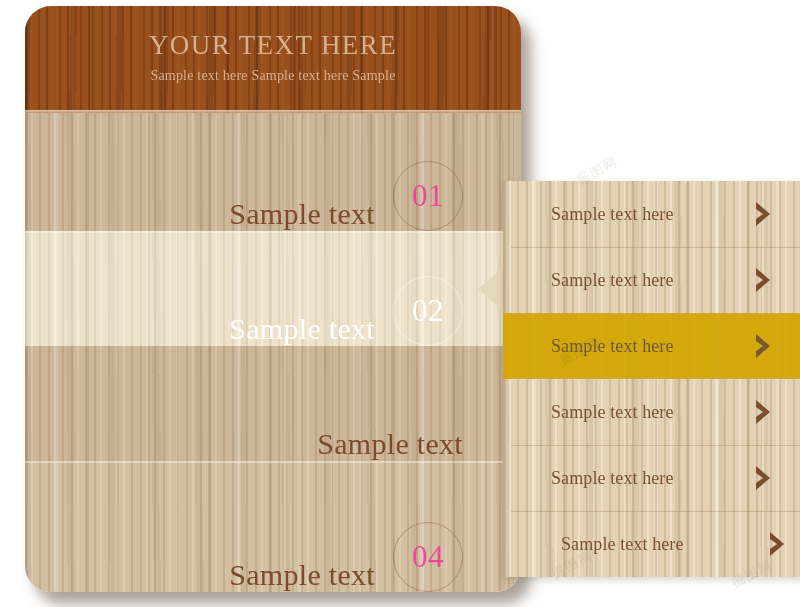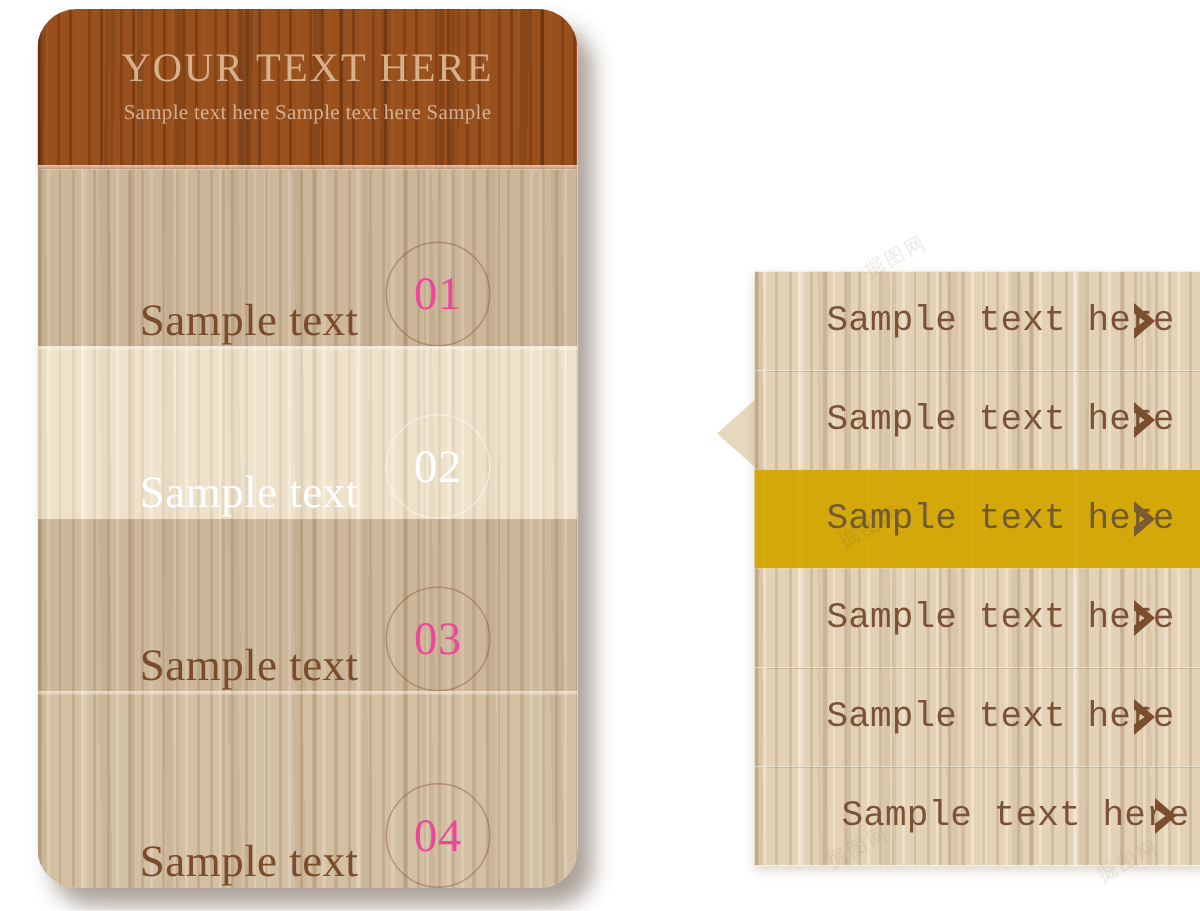--- a/index.html
+++ b/index.html
@@ -70,25 +70,26 @@
       repeating-linear-gradient(89deg,
         rgba(130,100,68,0.10) 0px, rgba(130,100,68,0.10) 7px,
         rgba(130,100,68,0.00) 7px, rgba(130,100,68,0.00) 43px);
   }
 
   
   #left-panel {
     position: absolute;
     left: 25px;
     top: 6px;
-    width: 360px;
+    width: 450px;
     height: 586px;
     border-radius: 26px;
     overflow: hidden;
     box-shadow: 10px 12px 14px rgba(70,48,30,0.45);
+    padding-left: 46px;
   }
 
   .lp-row {
     position: absolute;
     left: 0;
     width: 100%;
     overflow: hidden;
   }
 
   
@@ -208,22 +209,22 @@
     background: rgba(150,120,85,0.30);
   }
   .sm-content {
     position: absolute;
     inset: 0;
     display: flex;
     align-items: center;
     padding-left: 48px;
   }
   .sm-label {
-    font-family: Liberation Mono, monospace;
-    font-size: 24px;
+    font-family: Liberation Serif, serif;
+    font-size: 18px;
     color: #7c5236;
     letter-spacing: 0.1px;
     white-space: nowrap;
   }
   .sm-chevron {
     position: absolute;
     right: 36px;
     top: 50%;
     transform: translateY(-50%);
     width: 18px;
@@ -301,23 +302,20 @@
           <span class="lp-num">02</span>
         </span>
       </div>
     </div>
 
     <div class="lp-row" id="lp-item-3">
       <div class="wood wood-light"></div>
       <div class="tint-dim"></div>
       <div class="lp-content">
         <span class="lp-label">Sample text</span>
-        <span class="lp-badge">
-          <span class="lp-num">03</span>
-        </span>
       </div>
     </div>
 
     <div class="lp-row" id="lp-item-4">
       <div class="wood wood-light"></div>
       <div class="tint-dim2"></div>
       <div class="row-topline"></div>
       <div class="lp-content">
         <span class="lp-label">Sample text</span>
         <span class="lp-badge">

